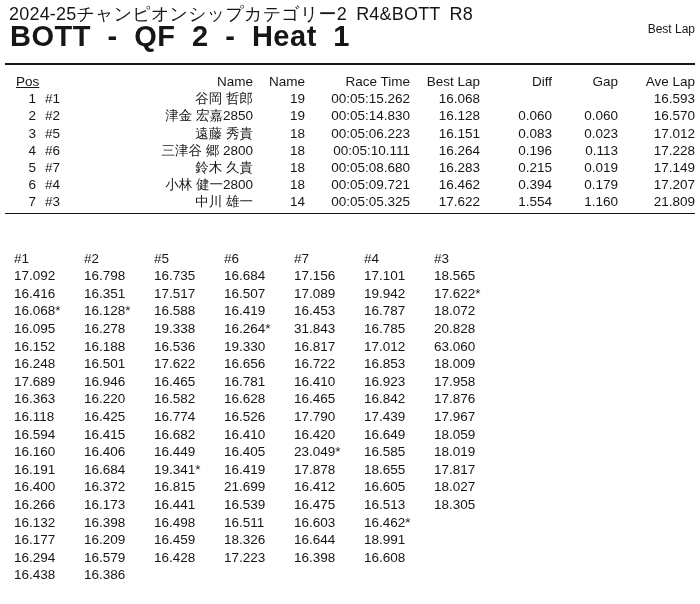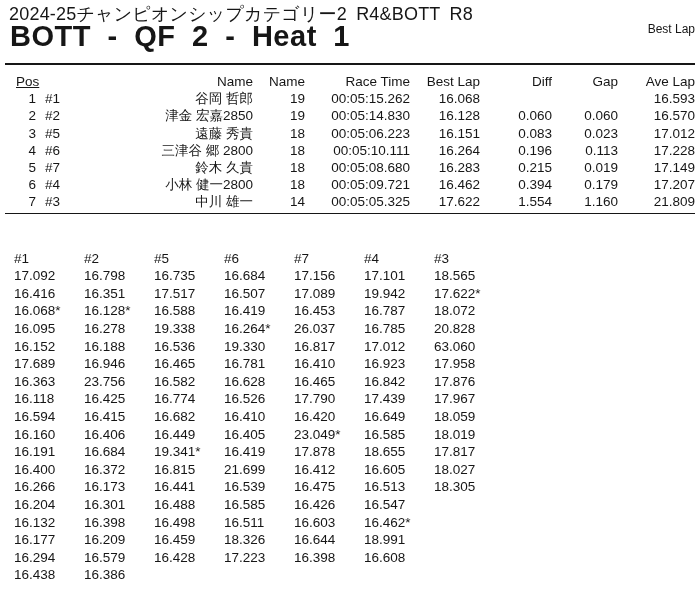--- a/index.html
+++ b/index.html
@@ -241,45 +241,54 @@
           <td>16.419</td>
           <td>16.453</td>
           <td>16.787</td>
           <td>18.072</td>
         </tr>
         <tr>
           <td>16.095</td>
           <td>16.278</td>
           <td>19.338</td>
           <td>16.264*</td>
-          <td>26.037</td>
+          <td>31.843</td>
           <td>16.785</td>
           <td>20.828</td>
         </tr>
         <tr>
           <td>16.152</td>
           <td>16.188</td>
           <td>16.536</td>
           <td>19.330</td>
           <td>16.817</td>
           <td>17.012</td>
           <td>63.060</td>
         </tr>
         <tr>
+          <td>16.248</td>
+          <td>16.501</td>
+          <td>17.622</td>
+          <td>16.656</td>
+          <td>16.722</td>
+          <td>16.853</td>
+          <td>18.009</td>
+        </tr>
+        <tr>
           <td>17.689</td>
           <td>16.946</td>
           <td>16.465</td>
           <td>16.781</td>
           <td>16.410</td>
           <td>16.923</td>
           <td>17.958</td>
         </tr>
         <tr>
           <td>16.363</td>
-          <td>23.756</td>
+          <td>16.220</td>
           <td>16.582</td>
           <td>16.628</td>
           <td>16.465</td>
           <td>16.842</td>
           <td>17.876</td>
         </tr>
         <tr>
           <td>16.118</td>
           <td>16.425</td>
           <td>16.774</td>
@@ -327,29 +336,20 @@
         <tr>
           <td>16.266</td>
           <td>16.173</td>
           <td>16.441</td>
           <td>16.539</td>
           <td>16.475</td>
           <td>16.513</td>
           <td>18.305</td>
         </tr>
         <tr>
-          <td>16.204</td>
-          <td>16.301</td>
-          <td>16.488</td>
-          <td>16.585</td>
-          <td>16.426</td>
-          <td>16.547</td>
-          <td></td>
-        </tr>
-        <tr>
           <td>16.132</td>
           <td>16.398</td>
           <td>16.498</td>
           <td>16.511</td>
           <td>16.603</td>
           <td>16.462*</td>
           <td></td>
         </tr>
         <tr>
           <td>16.177</td>

